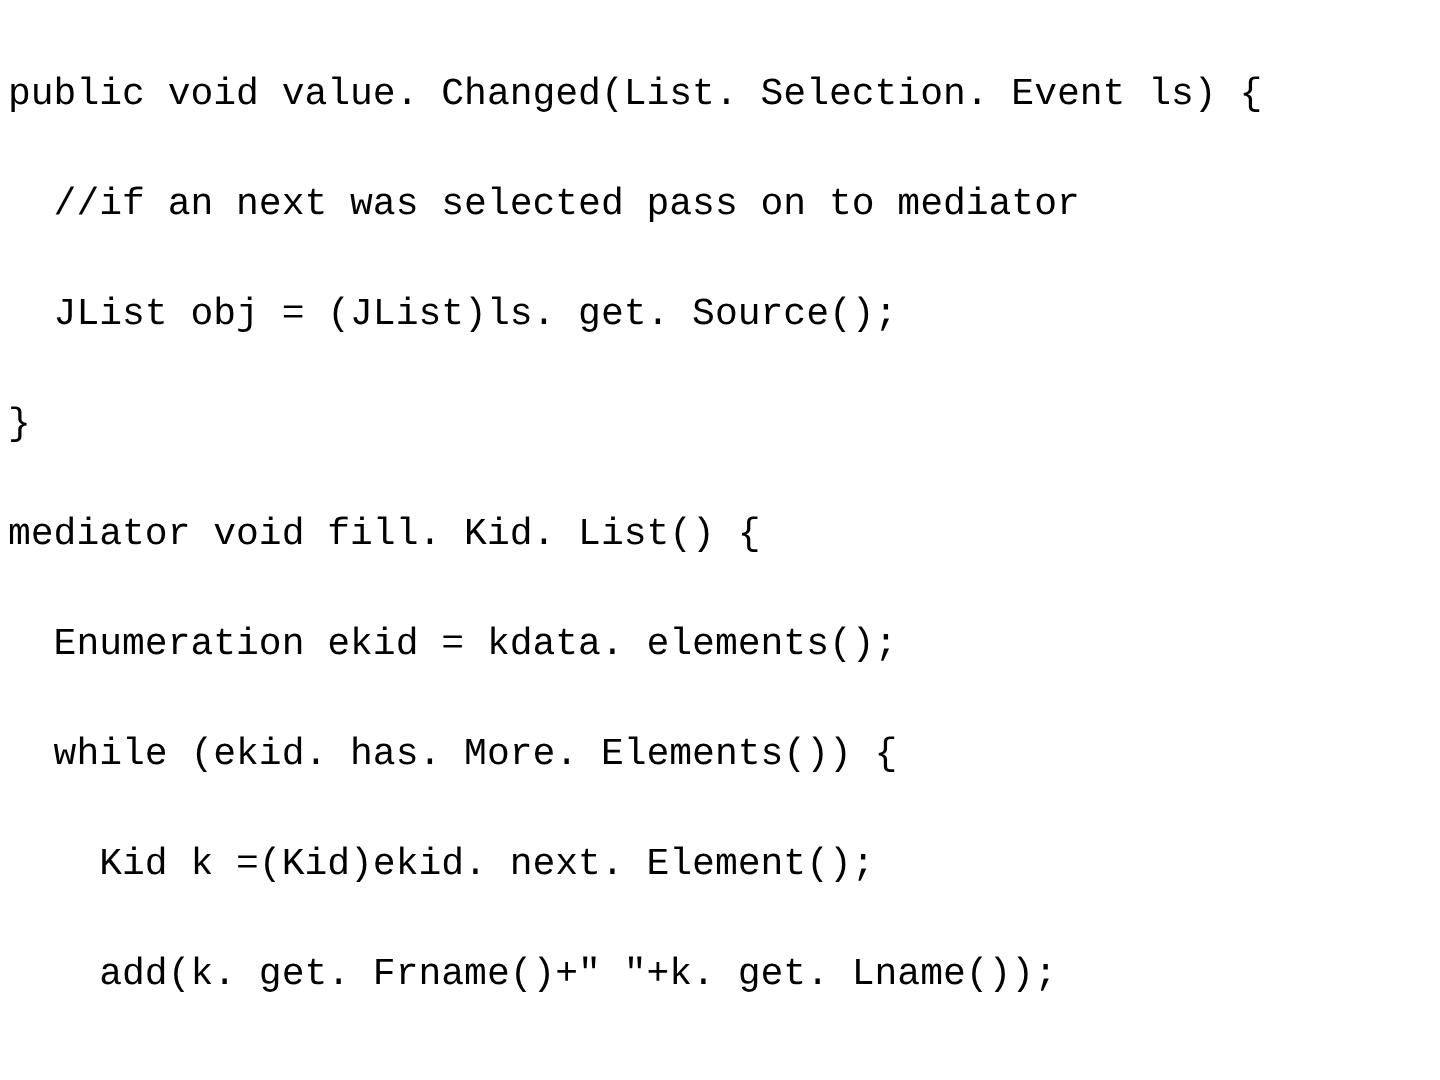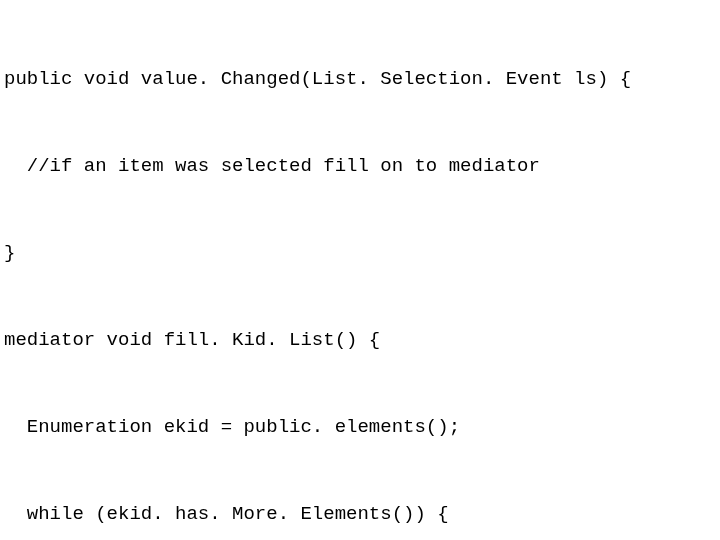--- a/index.html
+++ b/index.html
@@ -12,29 +12,30 @@
     font-size: 19px;
     line-height: 1.45;
     color: #000000;
   }
   .code-block {
     padding: 6px 4px;
     white-space: pre;
   }
   .line {
     display: block;
-    margin-top: 32px;
   }
 </style>
 </head>
 <body>
 
 <div class="code-block">
 <span class="line">public void value. Changed(List. Selection. Event ls) {</span>
-<span class="line">  //if an item was selected fill on to mediator</span>
+<span class="line">  //if an next was selected pass on to mediator</span>
+<span class="line">  JList obj = (JList)ls. get. Source();</span>
 <span class="line">}</span>
 <span class="line">mediator void fill. Kid. List() {</span>
-<span class="line">  Enumeration ekid = public. elements();</span>
+<span class="line">  Enumeration ekid = kdata. elements();</span>
 <span class="line">  while (ekid. has. More. Elements()) {</span>
+<span class="line">    Kid k =(Kid)ekid. next. Element();</span>
 <span class="line">    add(k. get. Frname()+" "+k. get. Lname());</span>
 
 
 </div>
 
 </body></html>

